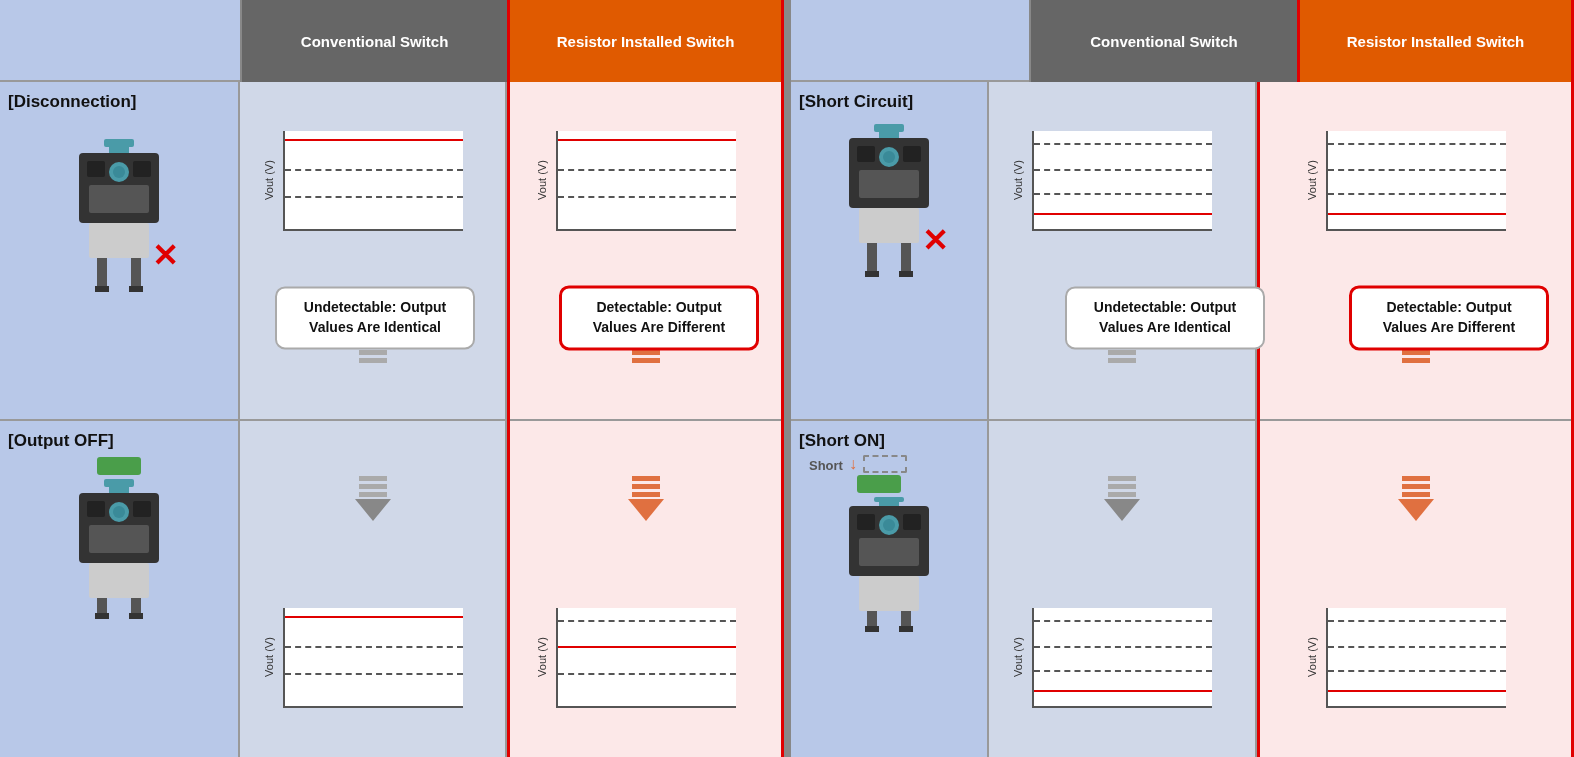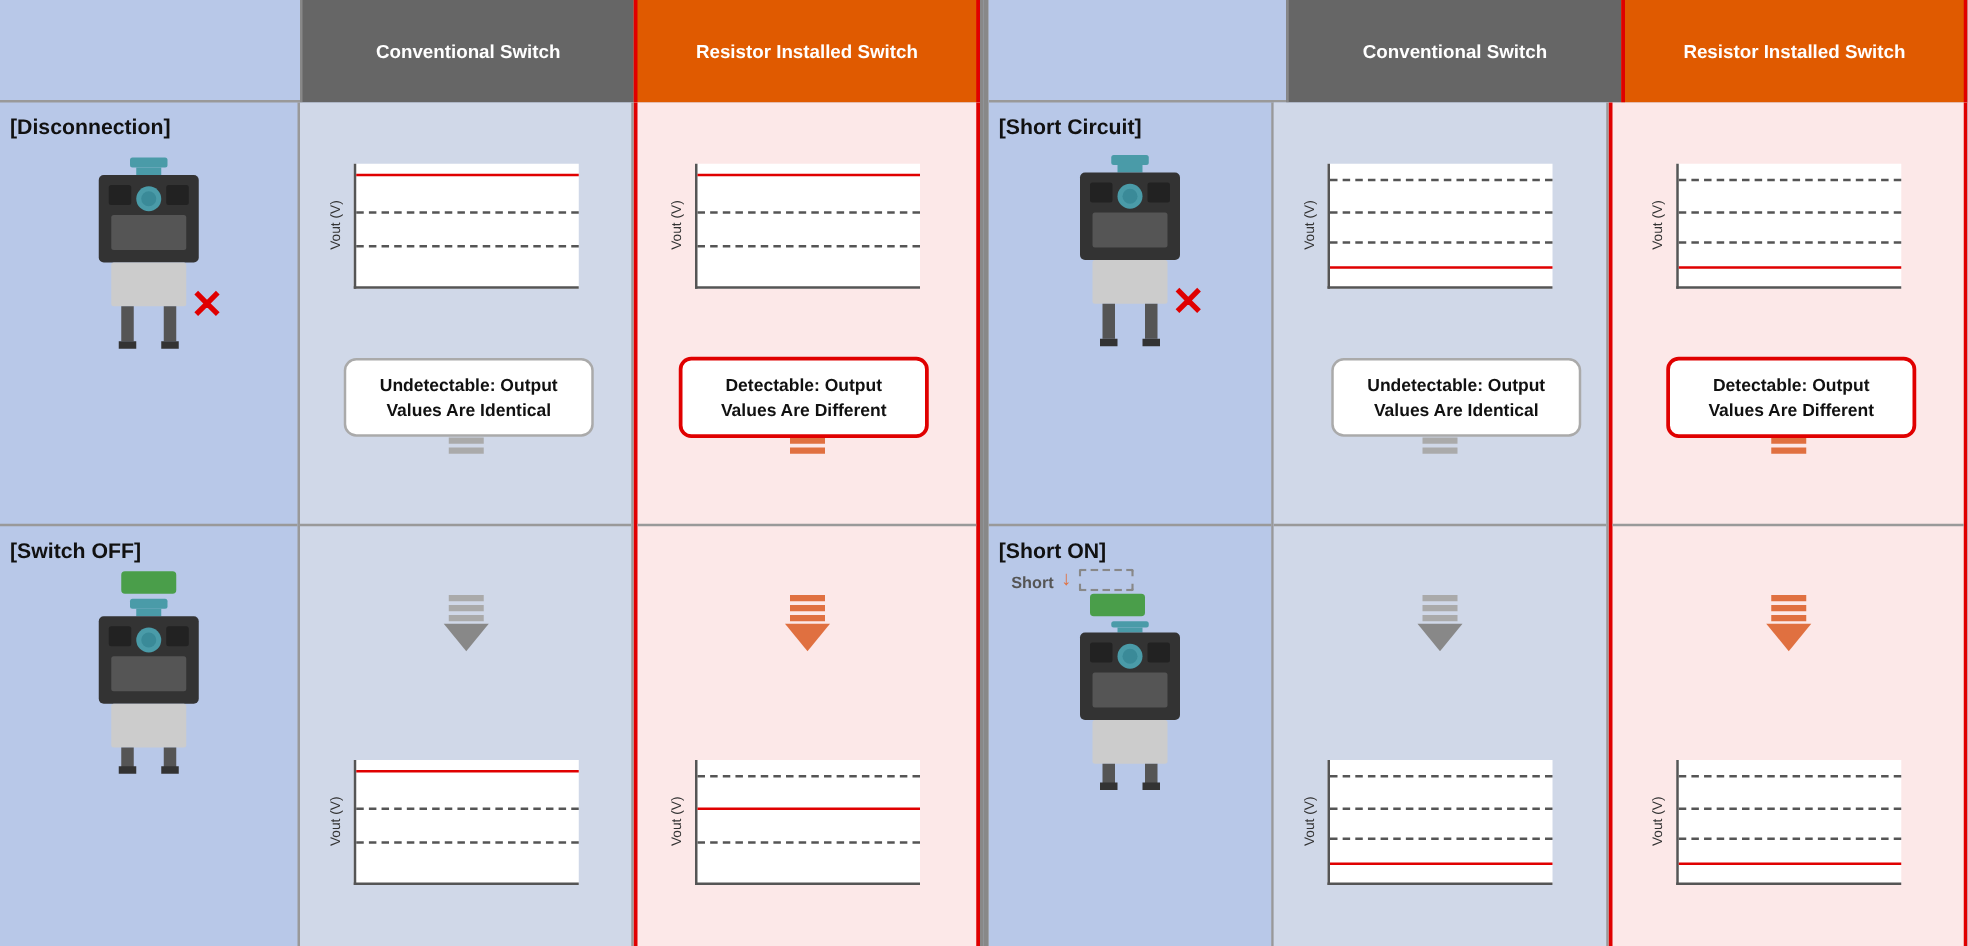--- a/index.html
+++ b/index.html
@@ -26,21 +26,21 @@
       <div style="width:278px;background:#e05a00;display:flex;align-items:center;justify-content:center;border-left:3px solid #e00000;border-right:3px solid #e00000;">
         <span style="color:white;font-weight:bold;font-size:15px;text-align:center;padding:8px;">Resistor Installed Switch</span>
       </div>
     </div>
 
     <div style="display:flex;flex:1;">
 
       <div style="width:241px;display:flex;flex-direction:column;border-right:2px solid #999;">
 
         <div style="flex:1;display:flex;flex-direction:column;align-items:center;padding:10px 8px;border-bottom:2px solid #999;position:relative;">
-          <div style="font-size:17px;font-weight:bold;color:#111;align-self:flex-start;margin-bottom:8px;">[Disconnection]</div>
+          <div style="font-size:17px;font-weight:bold;color:#111;align-self:flex-start;margin-bottom:21px;">[Disconnection]</div>
 
           <div style="position:relative;margin-top:4px;">
             <svg width="120" height="160" viewBox="0 0 120 160">
 
               <rect x="45" y="2" width="30" height="8" rx="2" fill="#4a9ba8"></rect>
               <rect x="50" y="10" width="20" height="6" fill="#4a9ba8"></rect>
 
               <rect x="20" y="16" width="80" height="70" rx="4" fill="#333"></rect>
 
               <rect x="28" y="24" width="18" height="16" rx="2" fill="#222"></rect>
@@ -55,21 +55,21 @@
               <rect x="72" y="121" width="10" height="28" fill="#555"></rect>
               <rect x="36" y="149" width="14" height="6" fill="#333"></rect>
               <rect x="70" y="149" width="14" height="6" fill="#333"></rect>
             </svg>
             
             <div style="position:absolute;bottom:30px;right:0;font-size:32px;color:#e00000;font-weight:900;line-height:1;">✕</div>
           </div>
         </div>
 
         <div style="flex:1;display:flex;flex-direction:column;align-items:center;padding:10px 8px;">
-          <div style="font-size:17px;font-weight:bold;color:#111;align-self:flex-start;margin-bottom:4px;">[Switch OFF]</div>
+          <div style="font-size:17px;font-weight:bold;color:#111;align-self:flex-start;margin-bottom:4px;">[Output OFF]</div>
 
           <div style="width:44px;height:18px;background:#4a9e4a;border-radius:3px;margin-bottom:2px;margin-top:2px;"></div>
           <svg width="120" height="145" viewBox="0 0 120 145">
             <rect x="45" y="2" width="30" height="8" rx="2" fill="#4a9ba8"></rect>
             <rect x="50" y="10" width="20" height="6" fill="#4a9ba8"></rect>
             <rect x="20" y="16" width="80" height="70" rx="4" fill="#333"></rect>
             <rect x="28" y="24" width="18" height="16" rx="2" fill="#222"></rect>
             <rect x="74" y="24" width="18" height="16" rx="2" fill="#222"></rect>
             <circle cx="60" cy="35" r="10" fill="#4a9ba8"></circle>
             <circle cx="60" cy="35" r="6" fill="#3a8a98"></circle>
@@ -181,21 +181,21 @@
       <div style="width:268px;background:#666;display:flex;align-items:center;justify-content:center;border-left:2px solid #888;">
         <span style="color:white;font-weight:bold;font-size:15px;text-align:center;padding:8px;">Conventional Switch</span>
       </div>
       <div style="flex:1;background:#e05a00;display:flex;align-items:center;justify-content:center;border-left:3px solid #e00000;border-right:3px solid #e00000;">
         <span style="color:white;font-weight:bold;font-size:15px;text-align:center;padding:8px;">Resistor Installed Switch</span>
       </div>
     </div>
 
     <div style="display:flex;flex:1;">
 
-      <div style="width:228px;display:flex;flex-direction:column;border-right:2px solid #999;">
+      <div style="width:198px;display:flex;flex-direction:column;border-right:2px solid #999;">
 
         <div style="flex:1;display:flex;flex-direction:column;align-items:center;padding:10px 8px;border-bottom:2px solid #999;position:relative;">
           <div style="font-size:17px;font-weight:bold;color:#111;align-self:flex-start;margin-bottom:6px;">[Short Circuit]</div>
           <div style="position:relative;margin-top:4px;">
             <svg width="120" height="160" viewBox="0 0 120 160">
               <rect x="45" y="2" width="30" height="8" rx="2" fill="#4a9ba8"></rect>
               <rect x="50" y="10" width="20" height="6" fill="#4a9ba8"></rect>
               <rect x="20" y="16" width="80" height="70" rx="4" fill="#333"></rect>
               <rect x="28" y="24" width="18" height="16" rx="2" fill="#222"></rect>
               <rect x="74" y="24" width="18" height="16" rx="2" fill="#222"></rect>
@@ -348,20 +348,21 @@
     font-weight: bold;
     text-align: center;
     color: #111;
     padding: 10px 12px;
     line-height: 1.4;
     width: 200px;
     pointer-events: auto;
   }
   .msg-box-red {
     border: 3px solid #e00000;
+    margin-left: 16px;
   }
 </style>
 
 <div class="overlay-wrapper">
 
   <div class="msg-box" style="left:275px;top:318px;transform:translateY(-50%);">
     <span>Undetectable: Output Values Are Identical</span>
   </div>
 
   <div class="msg-box msg-box-red" style="left:543px;top:318px;transform:translateY(-50%);">

